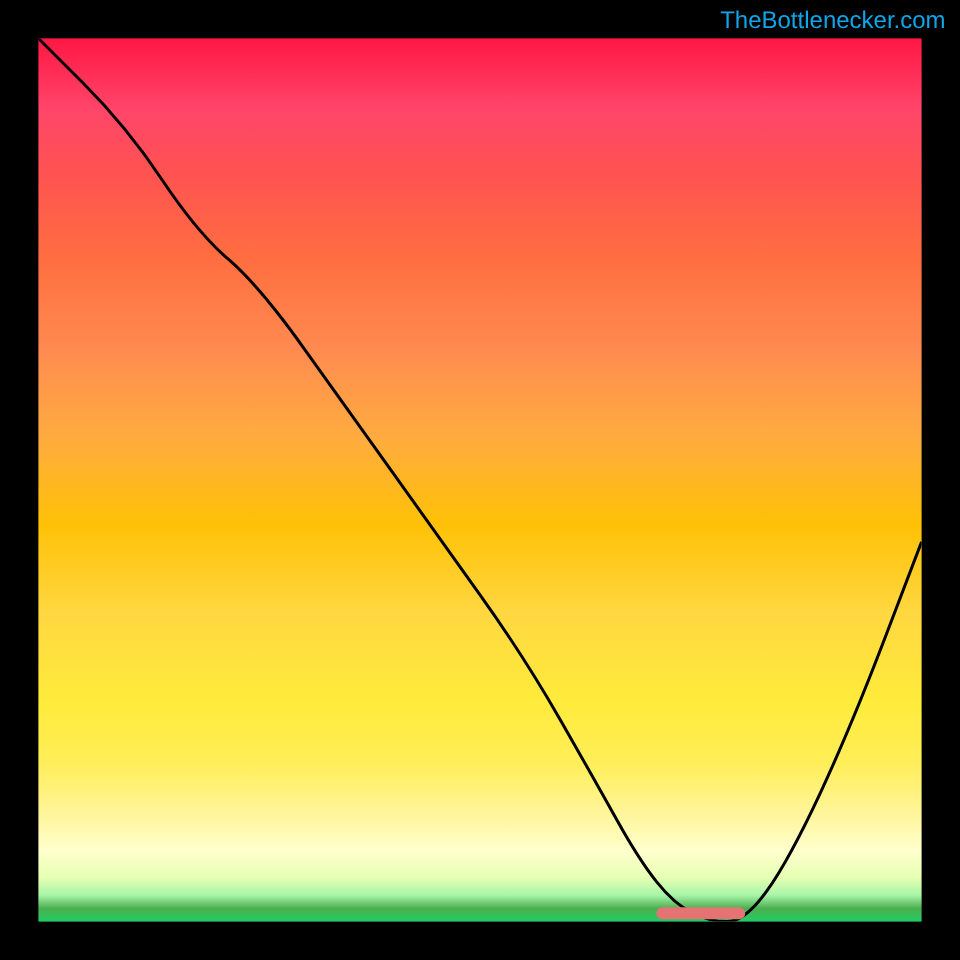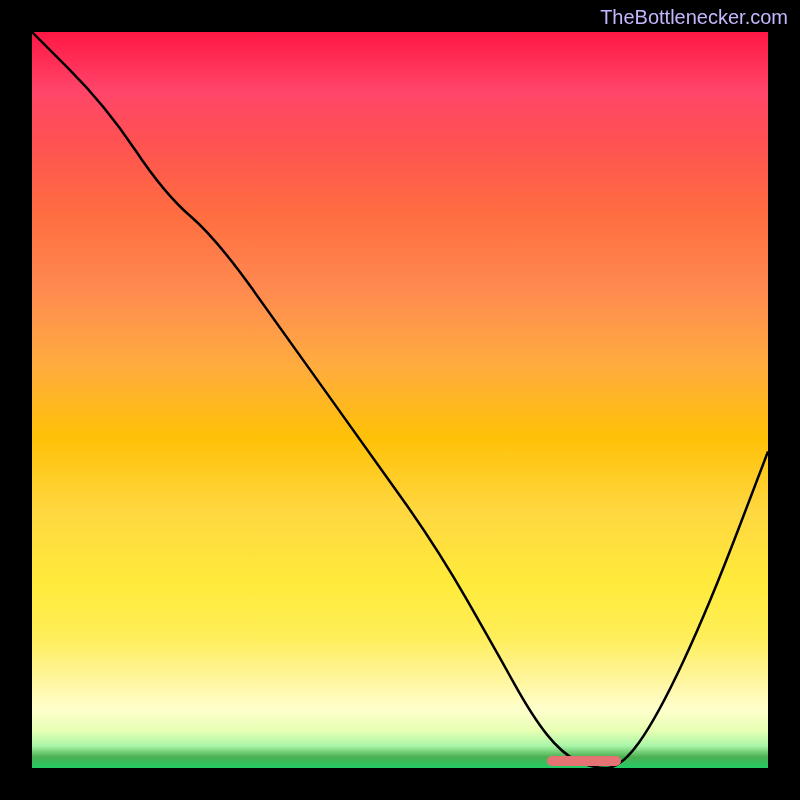--- a/index.html
+++ b/index.html
@@ -8,21 +8,21 @@
     width: 800px;
     height: 800px;
     background: #000;
     position: relative;
     font-family: Arial, sans-serif;
   }
   .watermark {
     position: absolute;
     top: 6px;
     right: 12px;
-    color: #c4b5fd;
+    color: #0ea5e9;
     font-size: 20px;
     z-index: 10;
   }
   .plot-area {
     position: absolute;
     left: 32px;
     top: 32px;
     width: 736px;
     height: 736px;
     background: linear-gradient(to bottom,

